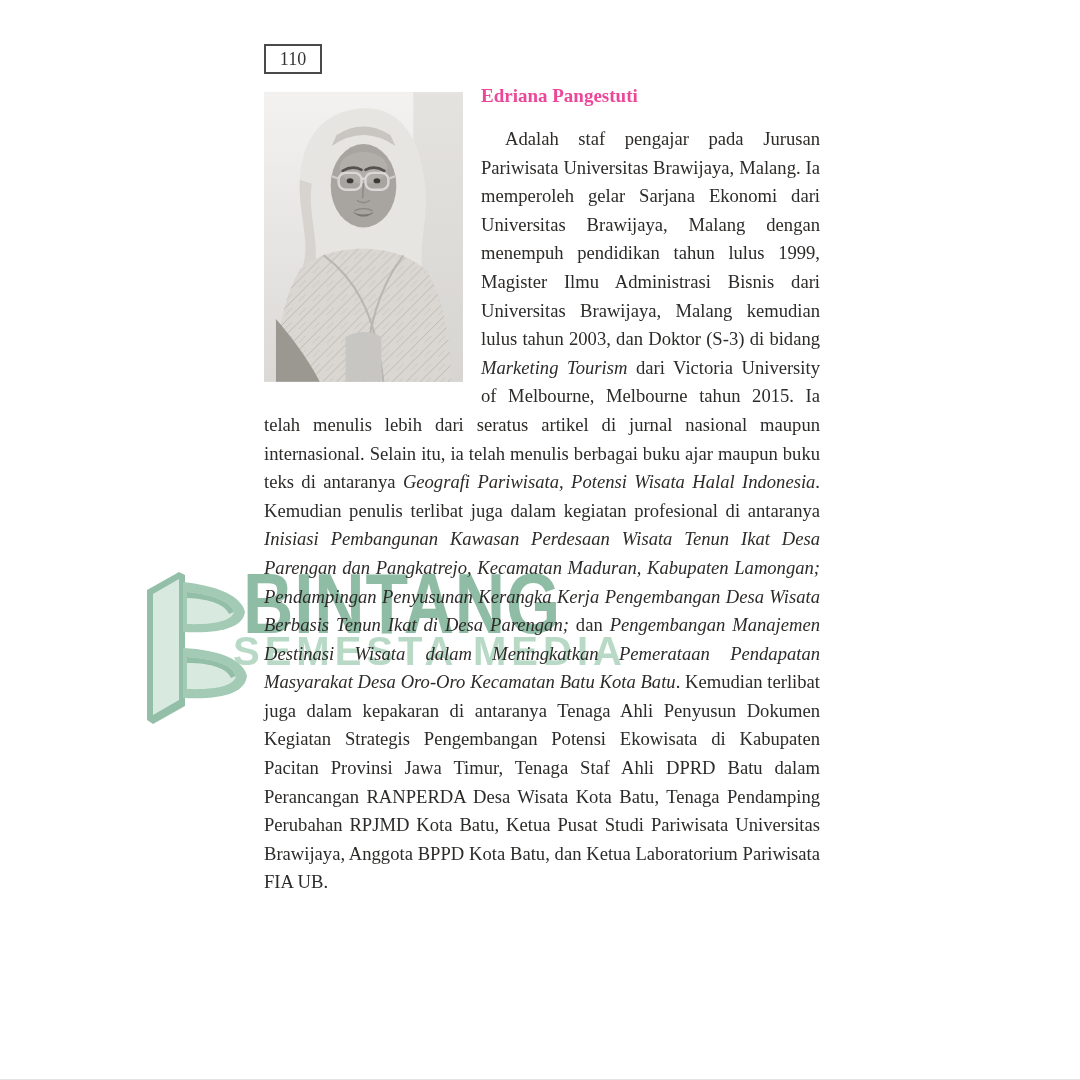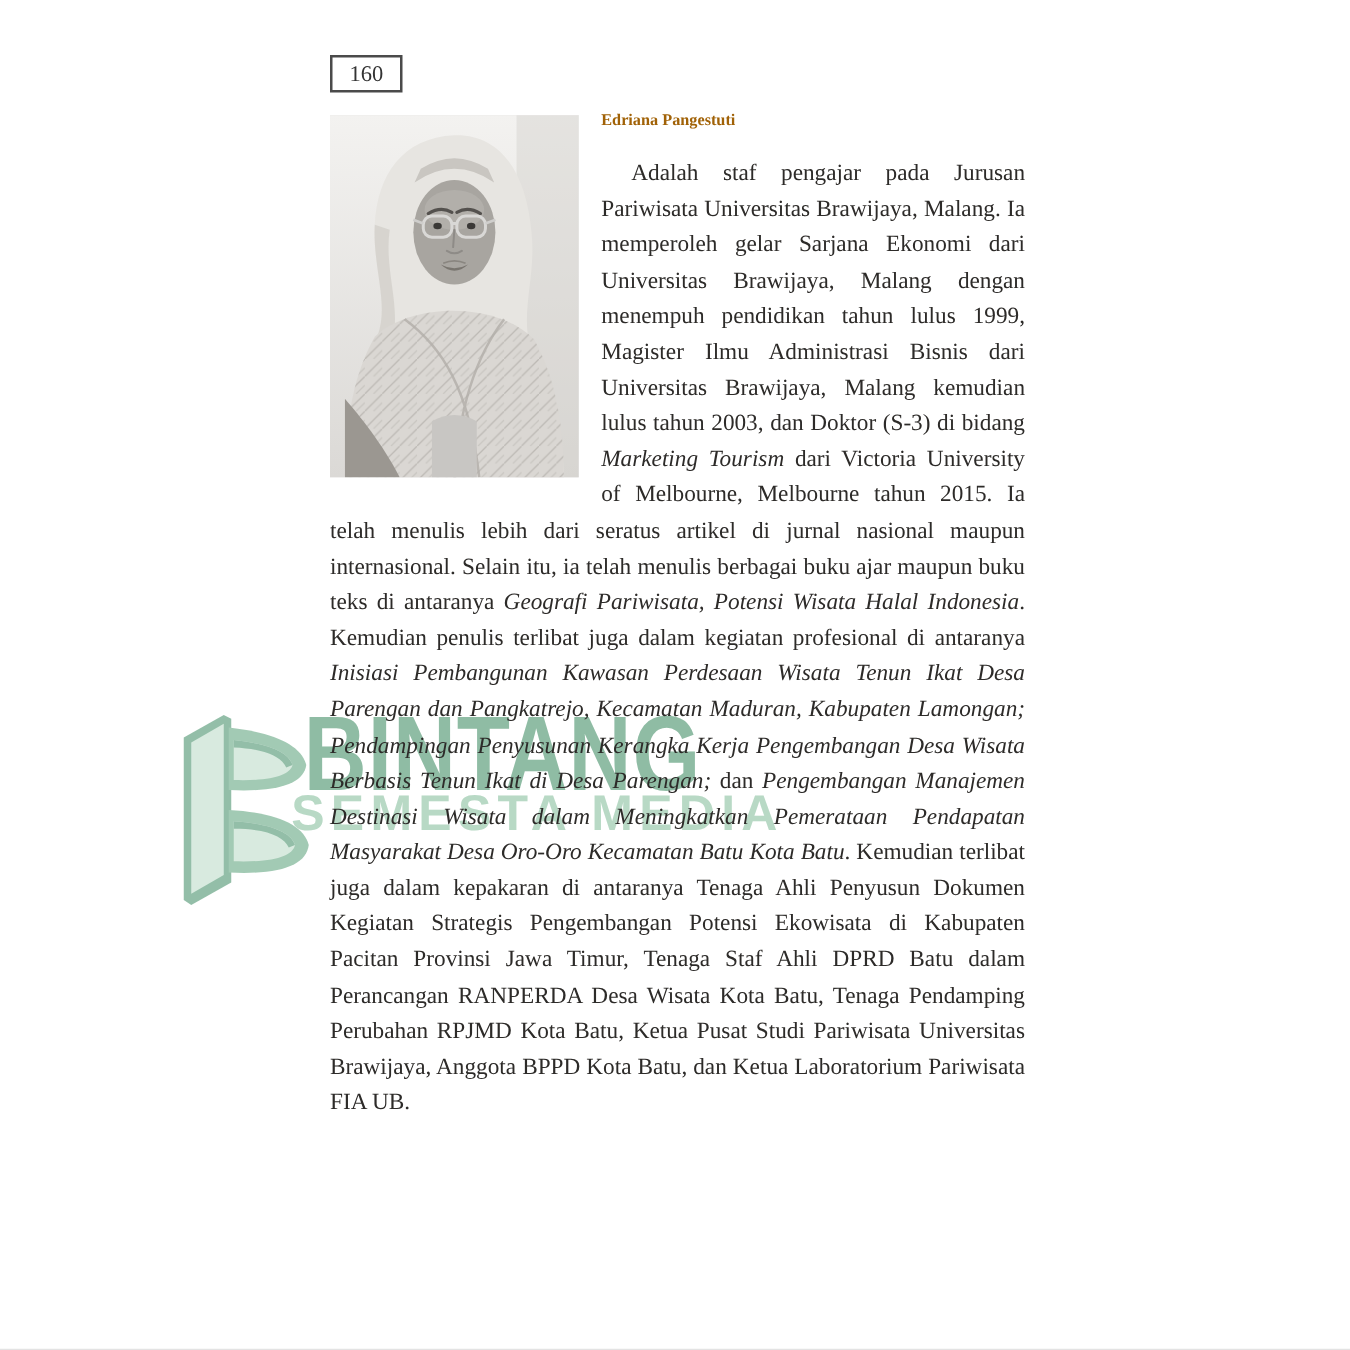--- a/index.html
+++ b/index.html
@@ -50,21 +50,21 @@
     position:absolute;left:264px;top:84px;width:556px;
   }
   .photo-wrap{
     float:left;
     width:199px;height:290px;
     margin:8px 18px 26px 0;
     background:#e9e8e6;
   }
   .photo-wrap svg{display:block;width:100%;height:100%;}
   .author-name{
-    font-size:13px;font-weight:bold;color:#a16207;
+    font-size:19px;font-weight:bold;color:#ec4899;
     margin:0 0 17px 0;line-height:24px;
   }
   .author-bio{
     font-size:18.6px;line-height:28.6px;color:#2d2b29;
     text-align:justify;
     text-indent:24px;
     margin:0;
   }
   .author-bio .it{font-style:italic;}
 </style>
@@ -89,21 +89,21 @@
         <path d="M54,97 C84,99 100,106 103,116 L98,118 C94,109 80,103 54,103 Z" fill="#79af93"></path>
       </svg>
     </div>
     <div class="wm-title" style="color: rgba(123, 176, 148, 0.85);">BINTANG</div>
     <div class="wm-sub" style="color: rgba(160, 204, 177, 0.75);">SEMESTA MEDIA</div>
   </div>
 
   <div class="content">
 
     <div class="page-num-box">
-      <span>160</span>
+      <span>110</span>
     </div>
 
     <div class="bio-block">
 
       <div class="photo-wrap">
         <svg viewBox="0 0 200 291" xmlns="http://www.w3.org/2000/svg">
           <defs>
             <linearGradient id="pbg" x1="0" y1="0" x2="0" y2="1">
               <stop offset="0" stop-color="#f3f2f0"></stop>
               <stop offset="1" stop-color="#dbd9d6"></stop>

